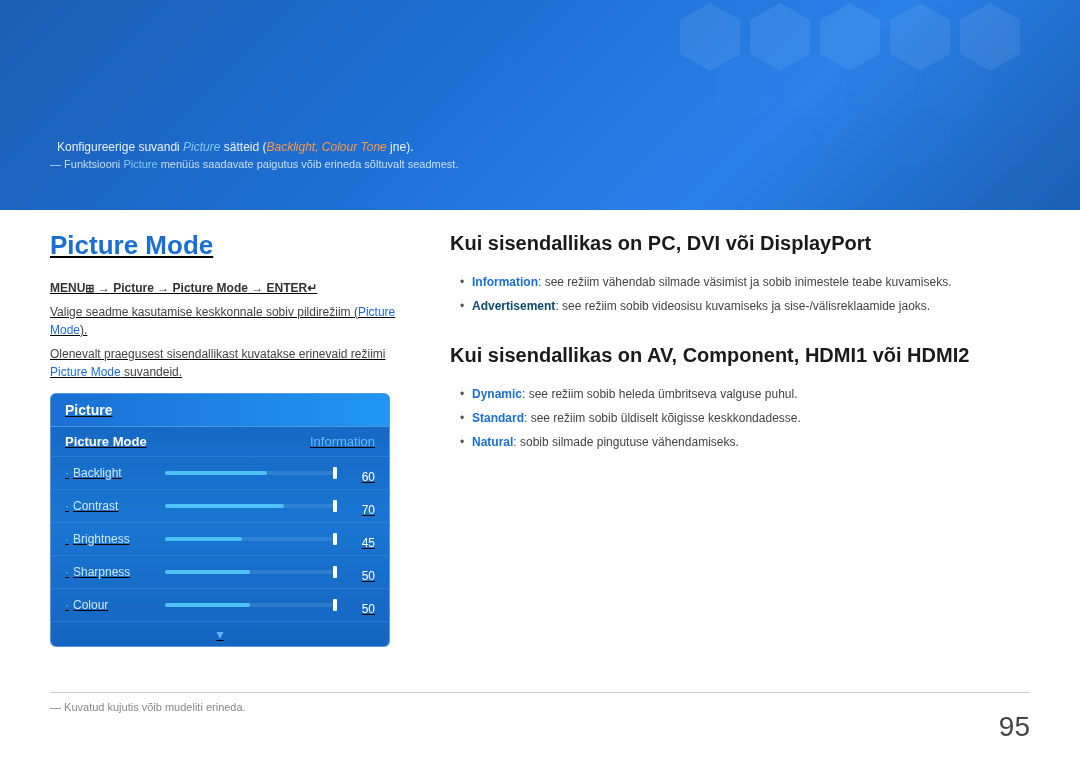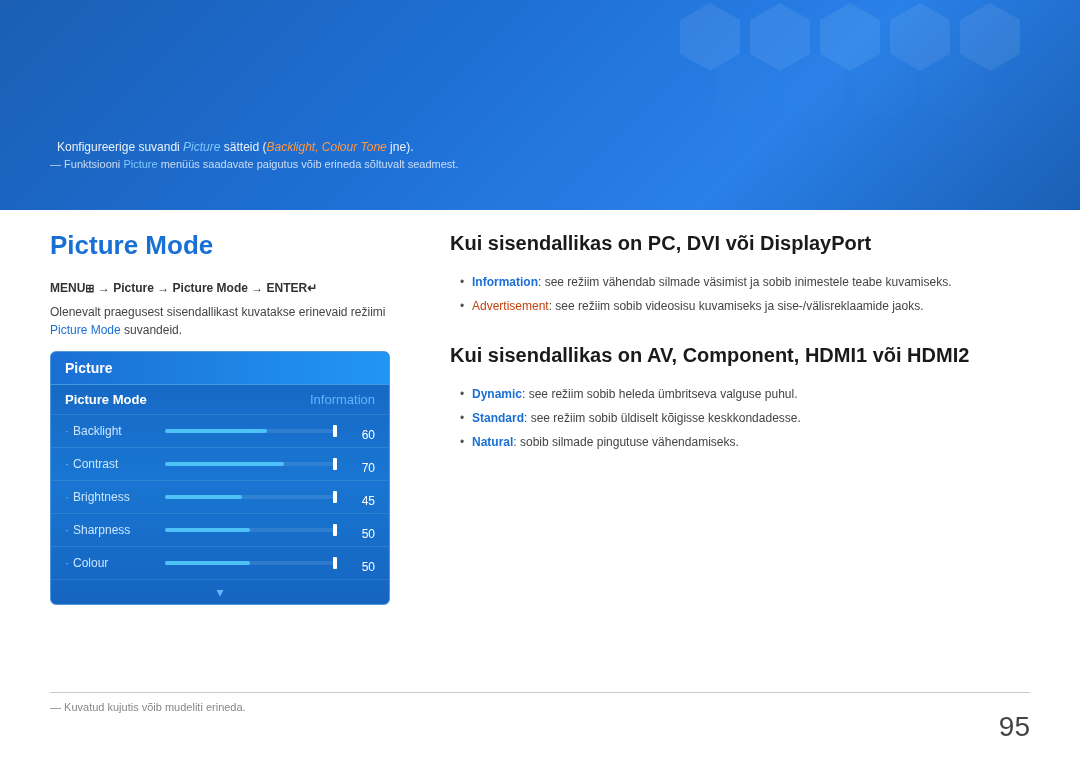--- a/index.html
+++ b/index.html
@@ -69,20 +69,21 @@
       bottom: 0;
       padding: 0 50px;
     }
 
     
     .left-column {
       position: absolute;
       left: 50px;
       top: 0;
       width: 370px;
+      text-decoration: underline;
     }
 
     .picture-mode-title {
       color: #1a6fd4;
       font-size: 26px;
       font-weight: bold;
       margin-bottom: 20px;
     }
 
     .menu-path {
@@ -273,22 +274,22 @@
       position: absolute;
       left: 0;
       color: #555;
     }
 
     .bullet-list li .term-blue {
       color: #1a6fd4;
       font-weight: bold;
     }
     .bullet-list li .term-orange {
-      color: #c2410c;
-      font-weight: normal;
+      color: #0c4a6e;
+      font-weight: bold;
     }
 
     
     .footer-note {
       position: absolute;
       bottom: 50px;
       left: 50px;
       right: 50px;
       border-top: 1px solid #ccc;
       padding-top: 8px;
@@ -376,20 +377,23 @@
 <div class="main-content">
 
   <div class="left-column">
     <div class="picture-mode-title">Picture Mode</div>
 
     <div class="menu-path">
       <span>MENU</span><span class="menu-symbol">⊞</span><span> → Picture → Picture Mode → ENTER</span><span>↵</span>
     </div>
 
     <div class="description-text">
+      Valige seadme kasutamise keskkonnale sobiv pildirežiim (<span class="highlight-blue">Picture Mode</span>).
+    </div>
+    <div class="description-text">
       Olenevalt praegusest sisendallikast kuvatakse erinevaid režiimi <span class="highlight-blue">Picture Mode</span> suvandeid.
     </div>
 
     <div class="picture-ui-box">
       <div class="picture-ui-header">
         <span>Picture</span>
       </div>
 
       <div class="picture-ui-row header-row">
         <div class="picture-ui-row-label">Picture Mode</div>

